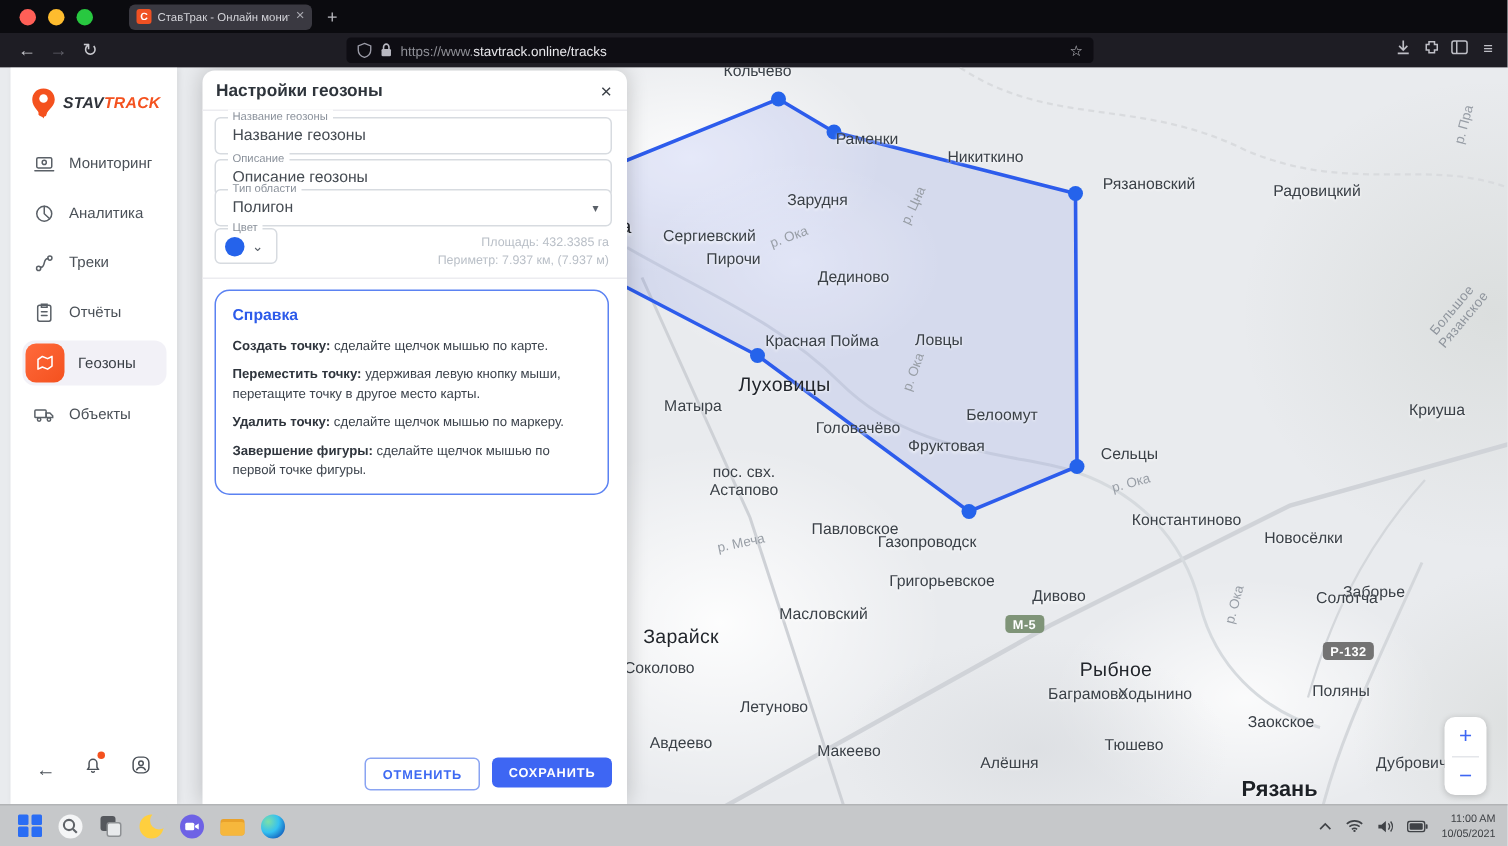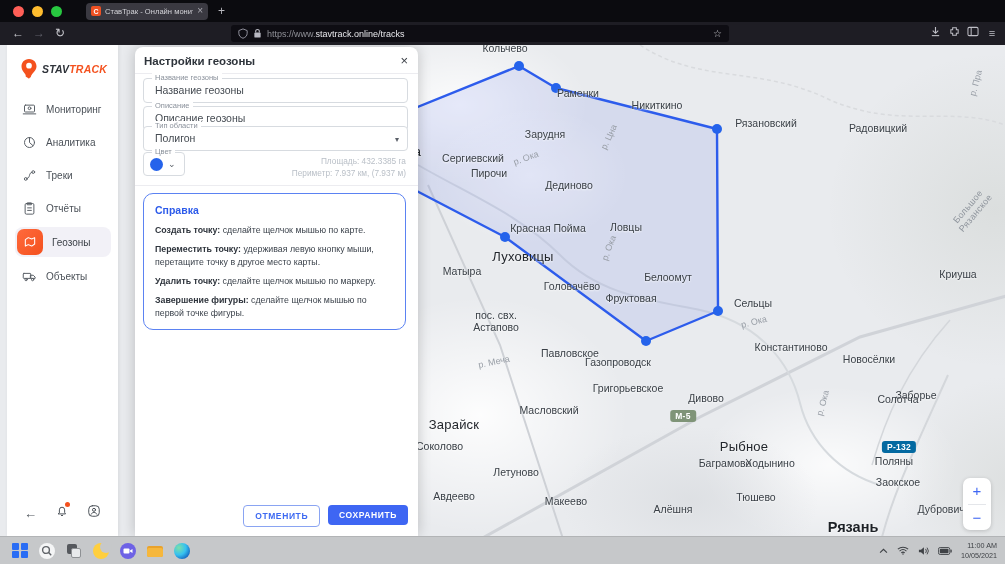--- a/index.html
+++ b/index.html
@@ -216,38 +216,38 @@
         <span class="mlabel town" style="left: 898px; top: 354px;">Солотча</span>
         <span class="mlabel town" style="left: 706px; top: 353px;">Дивово</span>
         <span class="mlabel town" style="left: 549px; top: 365px;">Масловский</span>
         <span class="mlabel city" style="left: 454px; top: 380px;">Зарайск</span>
         <span class="mlabel town" style="left: 427px; top: 401px;">Пос.-Соколово</span>
         <span class="mlabel city" style="left: 744px; top: 402px;">Рыбное</span>
         <span class="mlabel town" style="left: 894px; top: 416px;">Поляны</span>
         <span class="mlabel town" style="left: 725px; top: 418px;">Баграмово</span>
         <span class="mlabel town" style="left: 770px; top: 418px;">Ходынино</span>
         <span class="mlabel town" style="left: 516px; top: 427px;">Летуново</span>
-        <span class="mlabel town" style="left: 854px; top: 437px; margin-left: 44px;">Заокское</span>
+        <span class="mlabel town" style="left: 854px; top: 437px;">Заокское</span>
         <span class="mlabel town" style="left: 454px; top: 451px;">Авдеево</span>
         <span class="mlabel town" style="left: 756px; top: 452px;">Тюшево</span>
         <span class="mlabel town" style="left: 566px; top: 456px;">Макеево</span>
         <span class="mlabel town" style="left: 673px; top: 464px;">Алёшня</span>
         <span class="mlabel town" style="left: 944px; top: 464px;">Дубровичи</span>
         <span class="mlabel capital" style="left: 853px; top: 482px;">Рязань</span>
         <span class="mlabel city" style="left: 394px; top: 107px;">Коломна</span>
         <span class="mlabel river" style="left: 526px; top: 113px; transform: translate(-50%, -50%) rotate(-20deg);">р. Ока</span>
         <span class="mlabel river" style="left: 609px; top: 92px; transform: translate(-50%, -50%) rotate(-65deg);">р. Цна</span>
         <span class="mlabel river" style="left: 609px; top: 203px; transform: translate(-50%, -50%) rotate(-70deg);">р. Ока</span>
         <span class="mlabel river" style="left: 976px; top: 38px; transform: translate(-50%, -50%) rotate(-75deg);">р. Пра</span>
         <span class="mlabel river" style="left: 494px; top: 317px; transform: translate(-50%, -50%) rotate(-12deg);">р. Меча</span>
         <span class="mlabel river" style="left: 823px; top: 358px; transform: translate(-50%, -50%) rotate(-75deg);">р. Ока</span>
         <span class="mlabel river" style="left: 754px; top: 277px; transform: translate(-50%, -50%) rotate(-15deg);">р. Ока</span>
         <span class="mlabel roadlbl" style="left: 972px; top: 165px; transform: translate(-50%, -50%) rotate(-50deg);">Большое Рязанское</span>
         <span class="mbadge" style="left: 683px; top: 371px; background: rgb(127, 148, 120);">М-5</span>
-        <span class="mbadge" style="left: 899px; top: 402px; background: #0369a1;">Р-132</span>
+        <span class="mbadge" style="left: 899px; top: 389px; background: #737373;">Р-132</span>
       </div>
     <div id="zoomctl">
       <span class="zbtn">+</span>
       <span class="zdiv"></span>
       <span class="zbtn">−</span>
     </div>
   </div>
 
   <div id="sidebar">
     <div id="logo">

